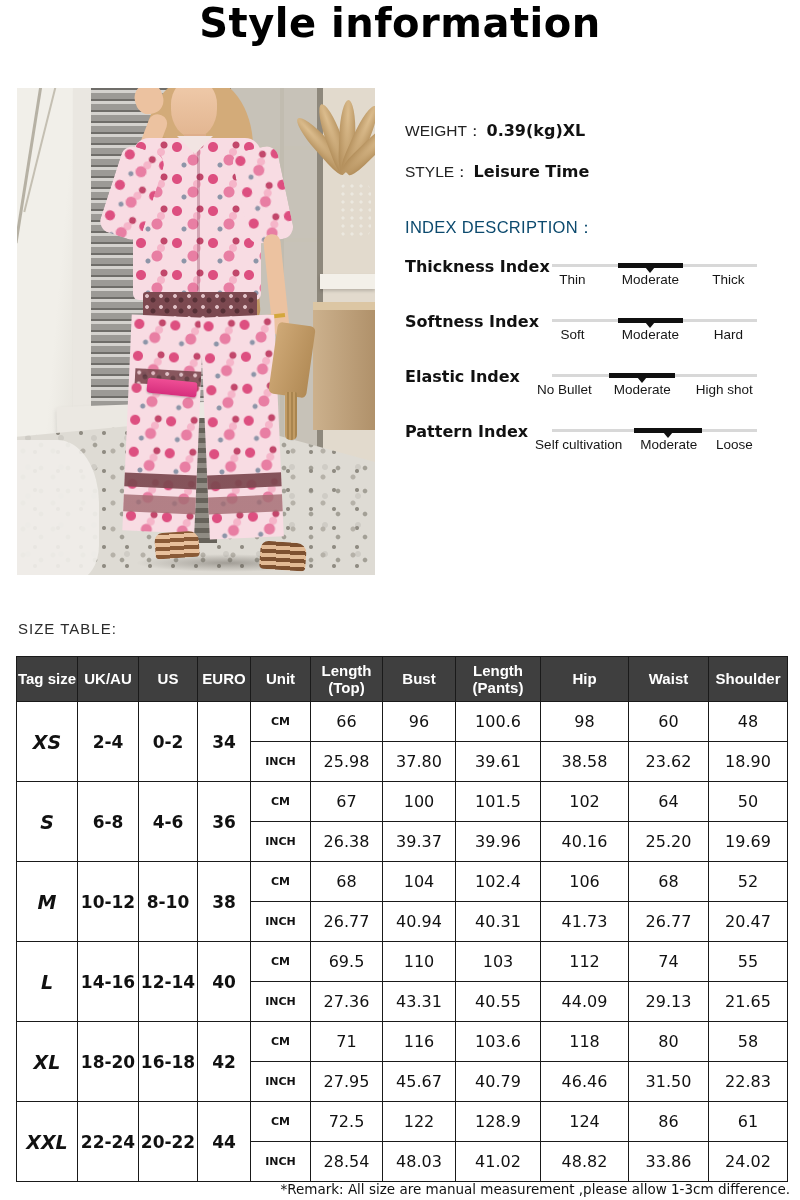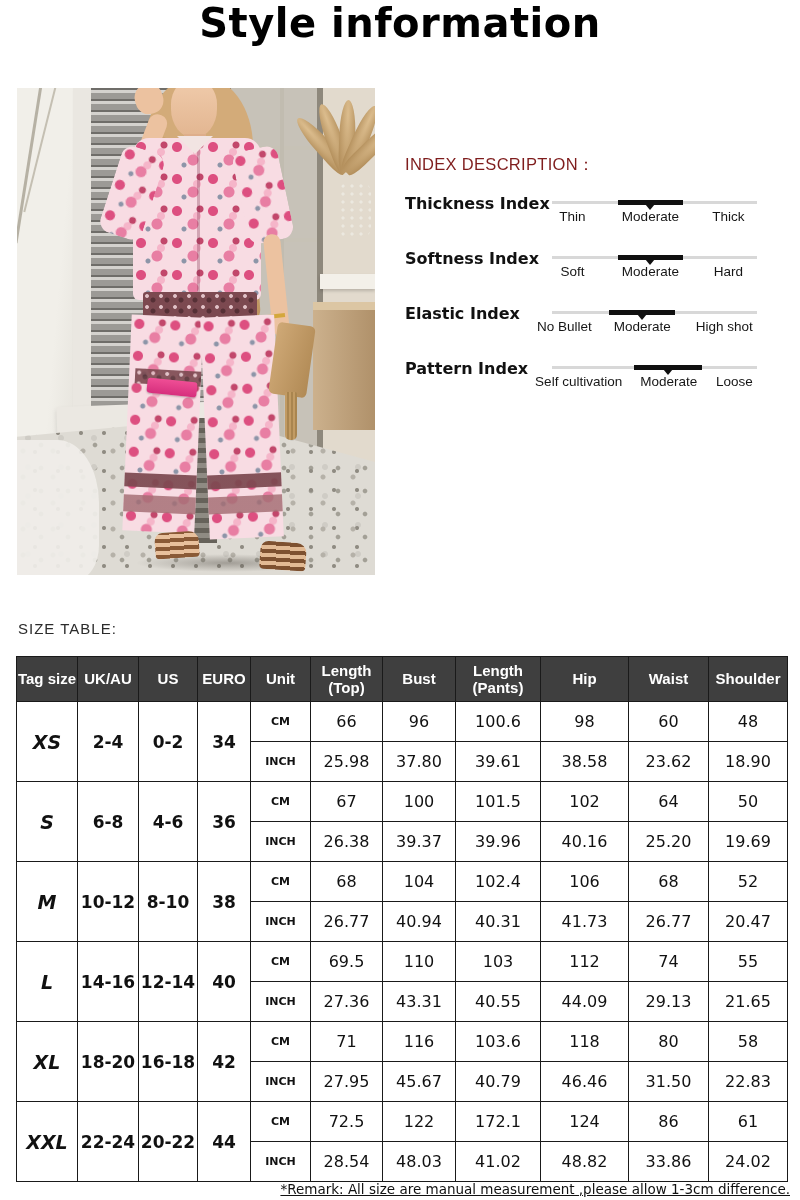--- a/index.html
+++ b/index.html
@@ -113,21 +113,21 @@
   .ph-sandal-l{left:138px;top:444px;transform:rotate(-4deg);}
   .ph-sandal-r{left:243px;top:454px;width:46px;height:28px;transform:rotate(4deg);
       background:repeating-linear-gradient(0deg,#7e5130 0 4px,#e2ba94 4px 8px);}
 
   
   .info{position:absolute;left:405px;top:120px;width:386px;}
   .spec-row{margin-bottom:19px;font-size:15.5px;line-height:22px;
       font-family:"Liberation Sans",sans-serif;color:#222;}
   .spec-value{font-family:"DejaVu Sans",sans-serif;font-weight:700;font-size:16px;color:#111;margin-left:4px;}
   .index-heading{margin:34px 0 6px 0;font-size:16.5px;letter-spacing:.3px;
-      font-family:"Liberation Sans",sans-serif;color:#7f1d1d;}
+      font-family:"Liberation Sans",sans-serif;color:#0c4a6e;}
   .index-row{display:flex;align-items:flex-start;margin-top:16px;height:39px;}
   .index-label{flex:0 0 147px;font-weight:700;font-size:16px;color:#111;padding-top:2px;
       font-family:"DejaVu Sans",sans-serif;}
   .slider{position:relative;width:205px;height:39px;}
   .track{position:absolute;left:0;top:9px;width:100%;height:3px;background:#d8d8d8;}
   .seg{position:absolute;top:-1px;height:5px;background:#101010;left:var(--seg-l);width:var(--seg-w);}
   .seg::after{content:'';position:absolute;left:50%;top:4px;transform:translateX(-50%);
       width:0;height:0;border:5px solid transparent;border-top:6px solid #101010;border-bottom:0;}
   .opt{position:absolute;top:17px;transform:translateX(-50%);white-space:nowrap;
       font-size:13.5px;color:#161616;font-family:"Liberation Sans",sans-serif;}
@@ -144,21 +144,21 @@
   table.size th,table.size td{border:1px solid #1a1a1a;text-align:center;vertical-align:middle;padding:0;}
   table.size thead th{background:#3f3f3f;color:#fff;height:44px;font-size:15px;font-weight:700;
       white-space:pre-line;line-height:1.15;font-family:"Liberation Sans",sans-serif;}
   table.size tbody td,table.size tbody th{height:39px;background:#fff;color:#111;}
   td.num{font-size:16px;font-weight:400;}
   th.tag{font-size:19px;font-weight:700;font-style:italic;}
   td.grp{font-size:17px;font-weight:700;}
   td.unit{font-size:11px;font-weight:700;}
 
   .remark{position:absolute;right:10px;top:1181px;font-size:13.5px;color:#111;
-      font-family:"DejaVu Sans",sans-serif;text-decoration:underline;}
+      font-family:"DejaVu Sans",sans-serif;}
 </style>
 </head>
 <body>
 
 <div class="page">
 
   <div class="title">Style information</div>
 
   <div class="photo">
     <div class="ph-wall-left"></div>
@@ -204,20 +204,22 @@
     <div class="ph-thigh-band mbv"></div>
     <div class="ph-sash"></div>
     <div class="ph-clutch"></div>
     <div class="ph-tassel"></div>
     <div class="ph-shadow"></div>
     <div class="ph-sandal ph-sandal-l"></div>
     <div class="ph-sandal ph-sandal-r"></div>
   </div>
 
   <div class="info">
+    <div class="spec-row"><span class="spec-label">WEIGHT：</span><span class="spec-value">0.39(kg)XL</span></div>
+    <div class="spec-row"><span class="spec-label">STYLE：</span><span class="spec-value">Leisure Time</span></div>
 
     <div class="index-heading">INDEX DESCRIPTION：</div>
 
     <div class="index-row idx-0">
       <div class="index-label">Thickness Index</div>
       <div class="slider">
         <div class="track">
             <div class="seg"></div>
           </div>
         <span class="opt o0">Thin</span>
@@ -408,21 +410,21 @@
           <td class="num">22.83</td>
         </tr>
         <tr>
           <th rowspan="2" class="tag">XXL</th>
           <td rowspan="2" class="grp">22-24</td>
           <td rowspan="2" class="grp">20-22</td>
           <td rowspan="2" class="grp">44</td>
           <td class="unit">CM</td>
           <td class="num">72.5</td>
           <td class="num">122</td>
-          <td class="num">172.1</td>
+          <td class="num">128.9</td>
           <td class="num">124</td>
           <td class="num">86</td>
           <td class="num">61</td>
         </tr>
         <tr>
           <td class="unit">INCH</td>
           <td class="num">28.54</td>
           <td class="num">48.03</td>
           <td class="num">41.02</td>
           <td class="num">48.82</td>

